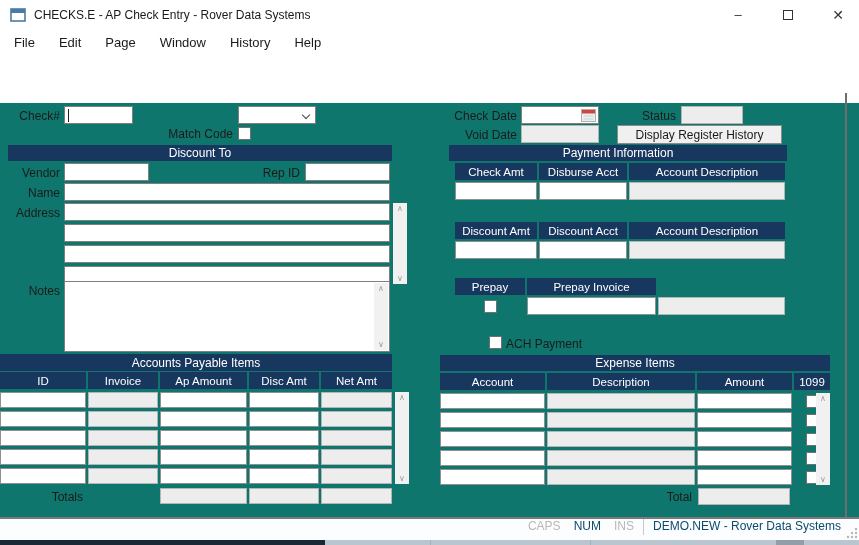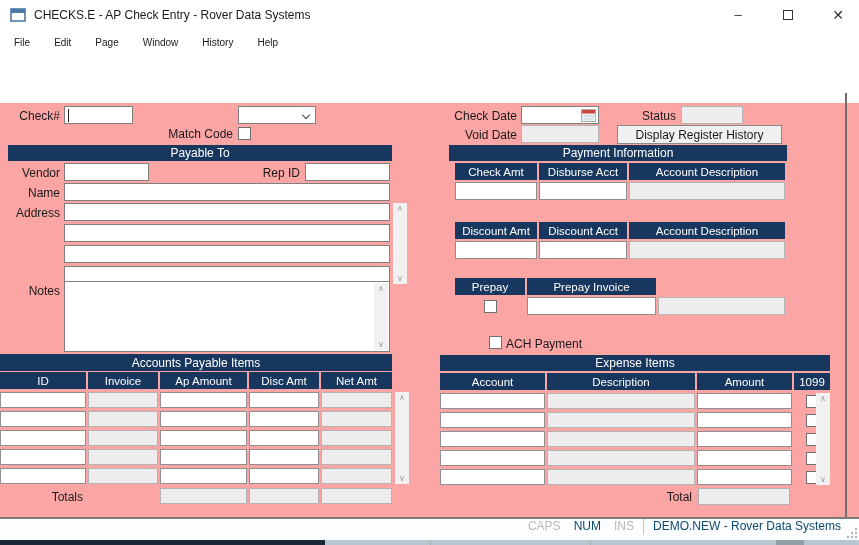--- a/index.html
+++ b/index.html
@@ -9,39 +9,39 @@
 
   
   .titlebar { position:absolute; left:0; top:0; width:859px; height:30px; background:#fff; }
   .title-text { position:absolute; left:34px; top:0; height:30px; line-height:30px; font-size:12px; color:#1a1a1a; white-space:nowrap; }
   .winbtn { position:absolute; top:0; width:50px; height:30px; display:flex; align-items:center; justify-content:center; color:#333; font-size:14px; }
   .max-box { width:10px; height:10px; border:1px solid #333; display:inline-block; }
   .min-glyph { font-size:13px; line-height:10px; }
 
   
   .menubar { position:absolute; left:0; top:30px; width:859px; height:25px; display:flex; align-items:center; padding-left:2px; }
-  .menu-item { padding:0 12px; font-size:10px; height:25px; line-height:25px; color:#1a1a1a; }
+  .menu-item { padding:0 12px; font-size:13px; height:25px; line-height:25px; color:#1a1a1a; }
 
   
   .toolbar { position:absolute; left:0; top:55px; width:859px; height:25px; }
   .tbi { position:absolute; top:58px; width:20px; height:19px; display:flex; align-items:center; justify-content:center; }
   .tsep { position:absolute; top:58px; width:1px; height:18px; background:#d0d0d0; }
   .help-circle { width:17px; height:17px; border-radius:50%; background:#3577BF; color:#fff; font-size:11px; font-weight:bold; display:flex; align-items:center; justify-content:center; }
   .searchbox { position:absolute; left:255px; top:57px; width:203px; height:21px; border:1px solid #8a8a8a; background:#fff; display:flex; align-items:center; }
   .searchbox input { flex:1; border:none; outline:none; height:17px; font-size:12px; padding-left:4px; font-family:inherit; }
   .sb-clear { width:18px; text-align:center; color:#666; font-size:10px; }
 
   
   .tabs { position:absolute; left:0; top:80px; width:859px; height:23px; }
   .tab { position:absolute; top:80px; height:23px; font-size:12px; display:flex; align-items:center; justify-content:center; }
   .tab.active { left:0; width:55px; background:#17375E; color:#fff; }
   .tab.inactive { left:56px; top:81px; height:22px; width:67px; background:#fff; color:#555; border:1px solid #9a9a9a; border-bottom:none; font-size:11.5px; }
 
   
-  .formarea { position:absolute; left:0; top:103px; width:859px; height:414px; background:#fca5a5; }
+  .formarea { position:absolute; left:0; top:103px; width:859px; height:414px; background:#0f766e; }
   .form-rborder { position:absolute; left:845px; top:-10px; width:2px; height:425px; background:#6e6e6e; }
   .lbl { position:absolute; font-size:12px; color:#1a1a1a; text-align:right; white-space:nowrap; }
   .lbl.left { text-align:left; }
   .fld { position:absolute; background:#fff; border:1px solid #7f7f7f; }
   .fld.ro { background:#EDEDED; border:1px solid #b4b4b4; }
   .bar { position:absolute; background:#17375E; color:#fff; font-size:12px; display:flex; align-items:center; justify-content:center; }
   .grid { position:absolute; display:grid; column-gap:2px; }
   .ap-grid { left:0; width:392px; grid-template-columns:86px 70px 87px 70px 71px; }
   .pay-grid { left:455px; width:330px; grid-template-columns:82px 88px 156px; }
   .pre-grid { left:455px; width:330px; grid-template-columns:70px 129px 127px; }
@@ -227,21 +227,21 @@
     <div class="lbl" style="left:0;top:4px;width:60px;line-height:18px">Check#</div>
     <div class="fld" style="left:64px;top:3px;width:69px;height:18px">
         <span class="caret"></span>
       </div>
 
     <div class="combo" style="left:238px;top:3px;width:78px;height:18px"><span></span><span class="chev"></span></div>
 
     <div class="lbl" style="left:120px;top:24px;width:113px;line-height:14px">Match Code</div>
     <div class="cb abs" style="left:238px;top:24px"></div>
 
-    <div class="bar" style="left:8px;top:42px;width:384px;height:16px">Payable To</div>
+    <div class="bar" style="left:8px;top:42px;width:384px;height:16px">Discount To</div>
 
     <div class="lbl" style="left:0;top:61px;width:60px;line-height:18px">Vendor</div>
     <div class="fld" style="left:64px;top:60px;width:85px;height:18px"></div>
     <div class="lbl" style="left:240px;top:61px;width:60px;line-height:18px">Rep ID</div>
     <div class="fld" style="left:305px;top:60px;width:85px;height:18px"></div>
 
     <div class="lbl" style="left:0;top:81px;width:60px;line-height:18px">Name</div>
     <div class="fld" style="left:64px;top:80px;width:326px;height:18px"></div>
 
     <div class="lbl" style="left:0;top:101px;width:60px;line-height:18px">Address</div>

